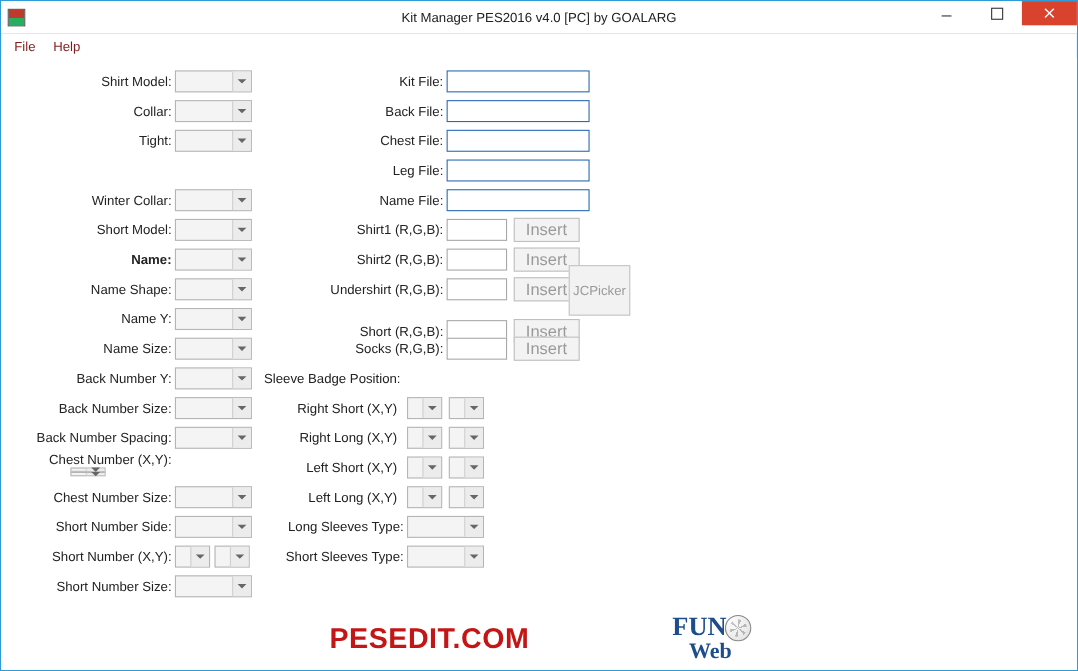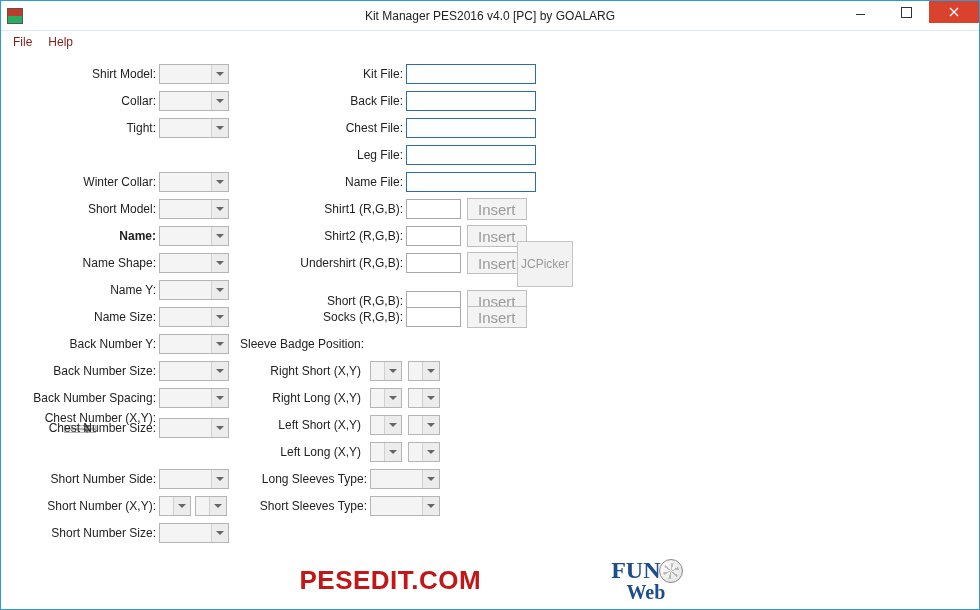--- a/index.html
+++ b/index.html
@@ -136,21 +136,21 @@
     <div class="row" style="top:358px;flex-direction:column;">
         <div class="lbl" style="width:158px">Chest Number (X,Y):</div>
         <div class="combo small">
           <div class="combo-arrow"></div>
         </div>
         <div style="width:4px"></div>
         <div class="combo small">
           <div class="combo-arrow"></div>
         </div>
       </div>
-    <div class="row" style="top:364px;">
+    <div class="row" style="top:388px;">
         <div class="lbl" style="width:158px">Chest Number Size:</div>
         <div class="combo wide">
           <div class="combo-arrow"></div>
         </div>
       </div>
     <div class="row" style="top:415px;">
         <div class="lbl" style="width:158px">Short Number Side:</div>
         <div class="combo wide">
           <div class="combo-arrow"></div>
         </div>

